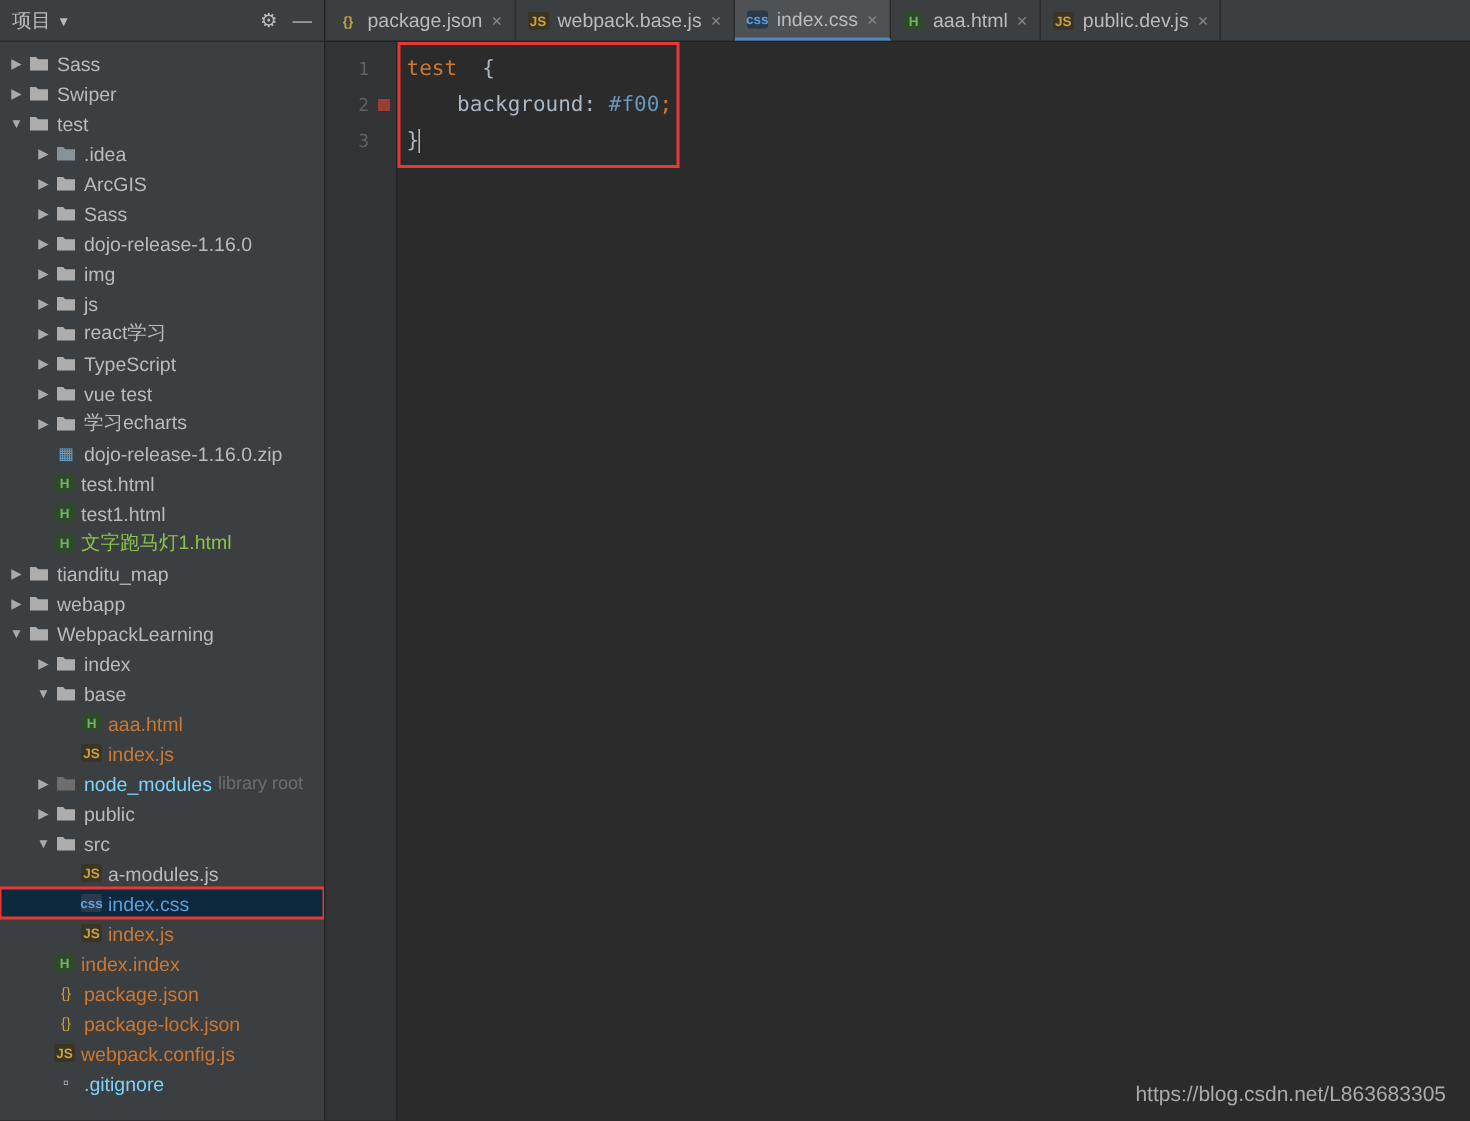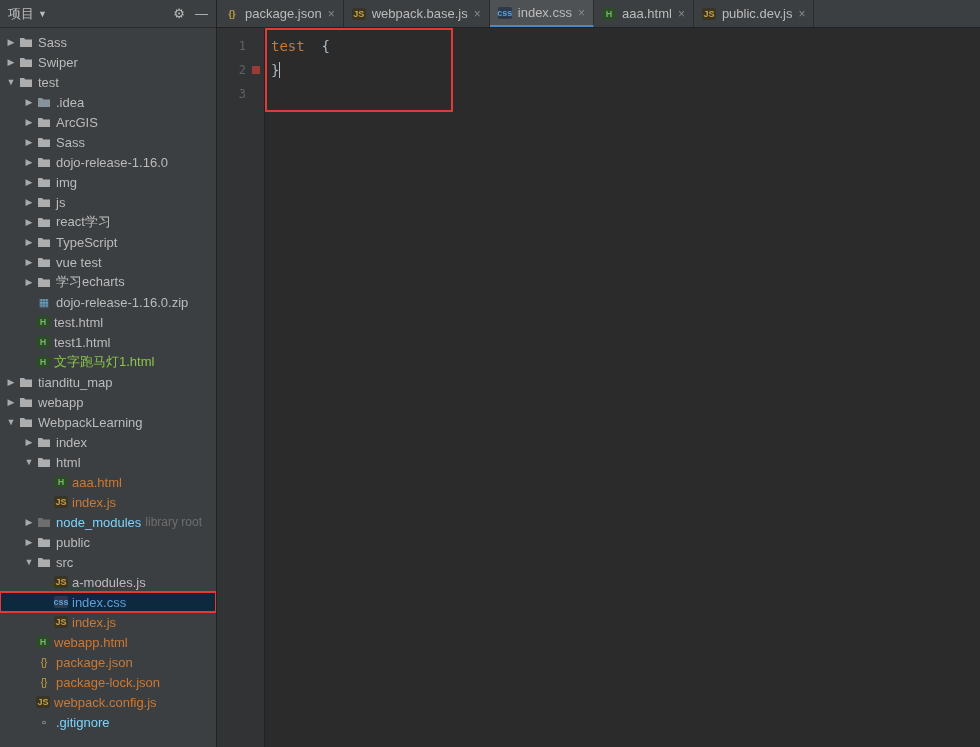--- a/index.html
+++ b/index.html
@@ -245,21 +245,21 @@
         </span>
         <span class="lbl">index</span>
       </div>
       <div class="row" style="padding-left: 24px;">
         <span class="chev">▼</span>
         <span class="icon folder">
           <svg width="14" height="12" viewBox="0 0 14 12">
             <path fill="#adadad" d="M1 2h4l1.5 1.5H13V11H1z"></path>
           </svg>
         </span>
-        <span class="lbl">html</span>
+        <span class="lbl">base</span>
       </div>
       <div class="row" style="padding-left: 42px;">
         <span class="chev"></span>
         <span class="icon html-ic">H</span>
         <span class="lbl orange">aaa.html</span>
       </div>
       <div class="row" style="padding-left: 42px;">
         <span class="chev"></span>
         <span class="icon js-ic">JS</span>
         <span class="lbl orange">index.js</span>
@@ -303,21 +303,21 @@
         <span class="lbl highlighted-blue">index.css</span>
       </div>
       <div class="row" style="padding-left: 42px;">
         <span class="chev"></span>
         <span class="icon js-ic">JS</span>
         <span class="lbl orange">index.js</span>
       </div>
       <div class="row" style="padding-left: 24px;">
         <span class="chev"></span>
         <span class="icon html-ic">H</span>
-        <span class="lbl orange">webapp.html</span>
+        <span class="lbl orange">index.index</span>
       </div>
       <div class="row" style="padding-left: 24px;">
         <span class="chev"></span>
         <span class="icon json-ic">{}</span>
         <span class="lbl orange">package.json</span>
       </div>
       <div class="row" style="padding-left: 24px;">
         <span class="chev"></span>
         <span class="icon json-ic">{}</span>
         <span class="lbl orange">package-lock.json</span>
@@ -365,16 +365,18 @@
     </div>
   <div class="editor">
     <div class="gutter" id="gutter">
         <div class="ln">1</div>
         <div class="ln">2<span class="bp"></span></div>
         <div class="ln">3</div>
       </div>
     <div class="code-area" id="code">
       <div class="red-box code"></div>
     <div class="code-line"><span class="tok-sel">test  </span><span class="tok-brace">{</span></div>
+        <div class="code-line"><span class="tok-prop">    background</span><span class="tok-colon">: </span><span class="tok-val">#f00</span><span class="tok-semi">;</span></div>
         <div class="code-line"><span class="tok-brace">}</span><span class="caret"></span></div>
       </div>
+    <div class="watermark">https://blog.csdn.net/L863683305</div>
   </div>
 </div>
 
 </body></html>

